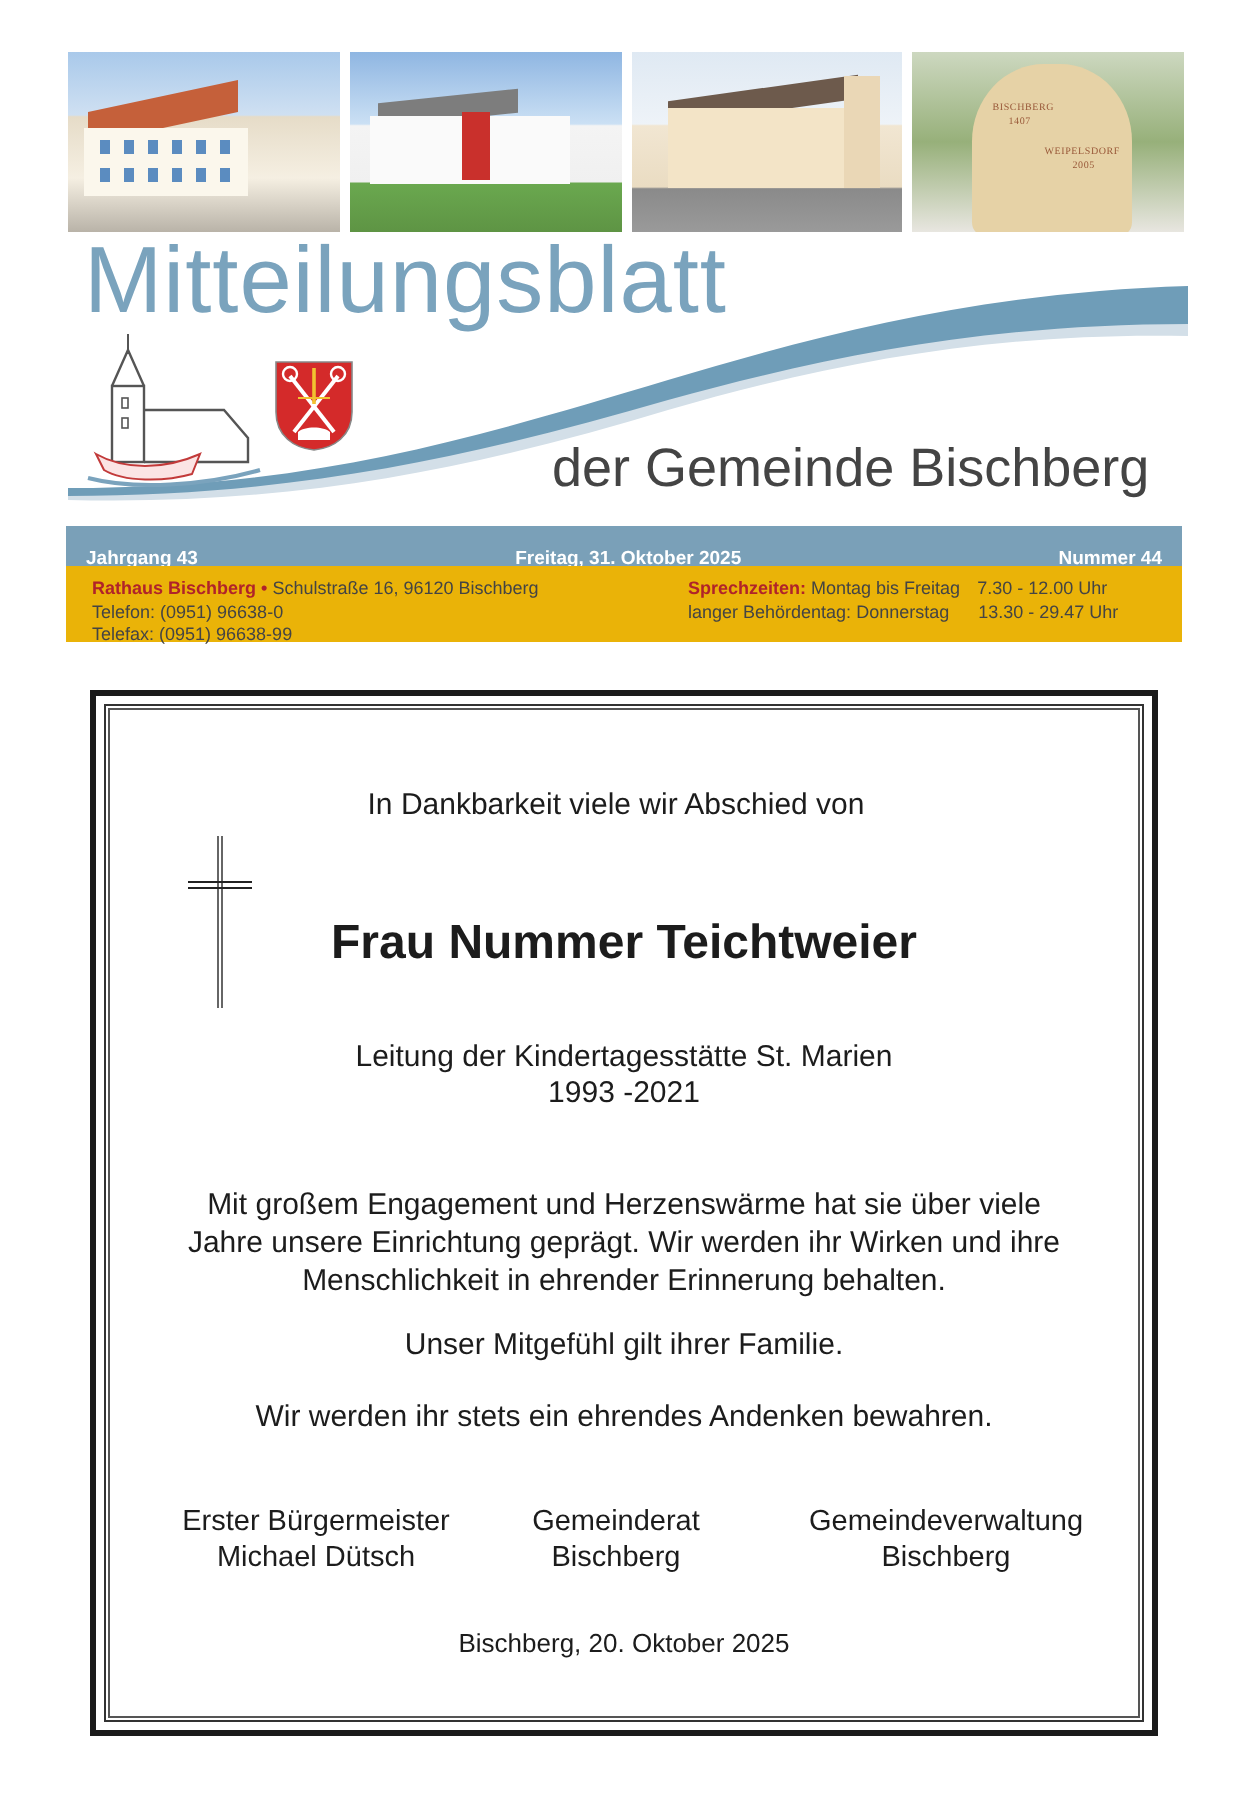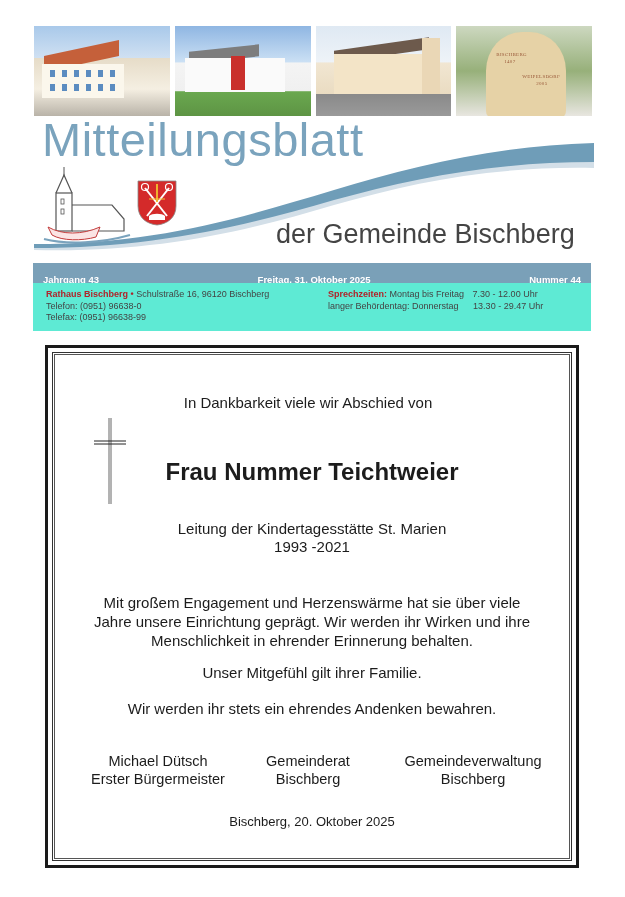--- a/index.html
+++ b/index.html
@@ -26,23 +26,23 @@
 
   
   .title { position:absolute; left:42px; top:116px; font-size:47px; color:#7aa3bd; letter-spacing:0.5px; font-weight:normal; line-height:1; }
   .subtitle { position:absolute; left:276px; top:221px; font-size:27px; color:#444; line-height:1; }
   .wave { position:absolute; left:34px; top:140px; width:560px; height:115px; }
   .logo-church { position:absolute; left:42px; top:165px; width:90px; height:80px; }
   .crest { position:absolute; left:137px; top:180px; width:40px; height:46px; }
 
   
   .bar { position:absolute; left:33px; top:263px; width:558px; height:15px; background:#7aa0b8; color:#fff; font-weight:bold; font-size:9.5px; display:flex; align-items:center; justify-content:space-between; padding:16px 10px; box-sizing:border-box; }
-  .infobox { position:absolute; left:33px; top:283px; width:558px; height:48px; background:#5eead4; font-size:9px; color:#444; }
+  .infobox { position:absolute; left:33px; top:283px; width:558px; height:38px; background:#eab308; font-size:9px; color:#444; }
   .info-left { position:absolute; left:13px; top:6px; line-height:11.5px; }
-  .info-right { position:absolute; left:295px; top:6px; line-height:11.5px; }
+  .info-right { position:absolute; left:311px; top:6px; line-height:11.5px; }
   .red { color:#b0232a; font-weight:bold; }
   .hours { display:inline-block; margin-left:6px; }
 
   
   .frame { position:absolute; left:45px; top:345px; width:534px; height:523px; border:3px solid #1a1a1a; box-sizing:border-box; }
   .frame-inner { position:absolute; left:4px; top:4px; right:4px; bottom:4px; border:1px solid #333; box-shadow: inset 0 0 0 1px #fff, inset 0 0 0 2px #555; }
   .t { position:absolute; left:0; width:100%; text-align:center; color:#1c1c1c; }
   .intro { top:46px; font-size:15px; left:-4px; }
   .name { top:110px; font-size:24px; font-weight:bold; left:0px; }
   .role { top:172px; font-size:15px; line-height:18px; }
@@ -173,22 +173,22 @@
   <div class="t para">
     <div>Mit großem Engagement und Herzenswärme hat sie über viele</div>
     <div>Jahre unsere Einrichtung geprägt. Wir werden ihr Wirken und ihre</div>
     <div>Menschlichkeit in ehrender Erinnerung behalten.</div>
   </div>
   <div class="t ande">Wir werden ihr stets ein ehrendes Andenken bewahren.</div>
   <div class="t sym">Unser Mitgefühl gilt ihrer Familie.</div>
 
   <div class="sigs">
     <div class="sig" style="position:absolute;left:30px;width:160px">
+      <div>Erster Bürgermeister</div>
       <div>Michael Dütsch</div>
-      <div>Erster Bürgermeister</div>
     </div>
     <div class="sig" style="position:absolute;left:190px;width:140px">
       <div>Gemeinderat</div>
       <div>Bischberg</div>
     </div>
     <div class="sig" style="position:absolute;left:345px;width:160px">
       <div>Gemeindeverwaltung</div>
       <div>Bischberg</div>
     </div>
   </div>

